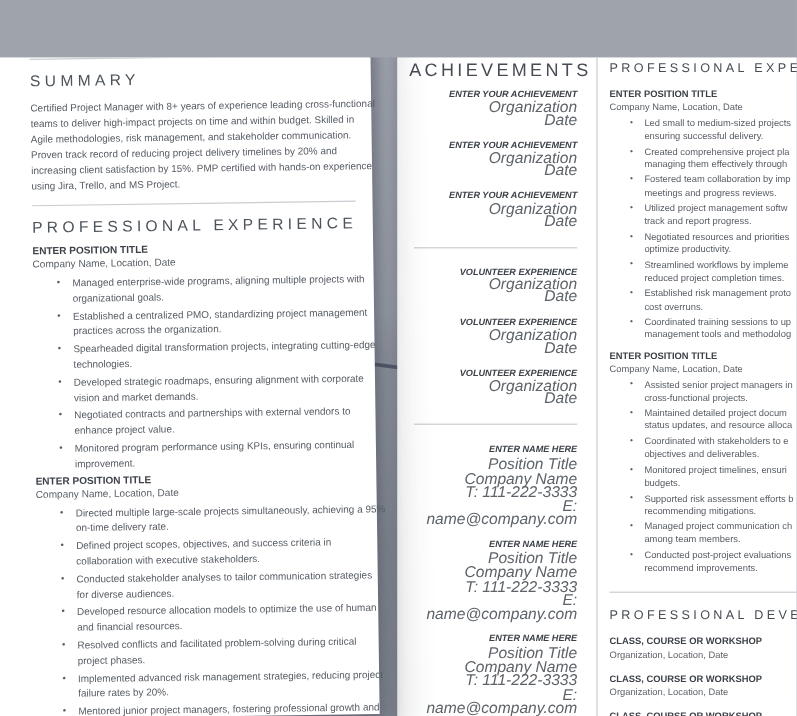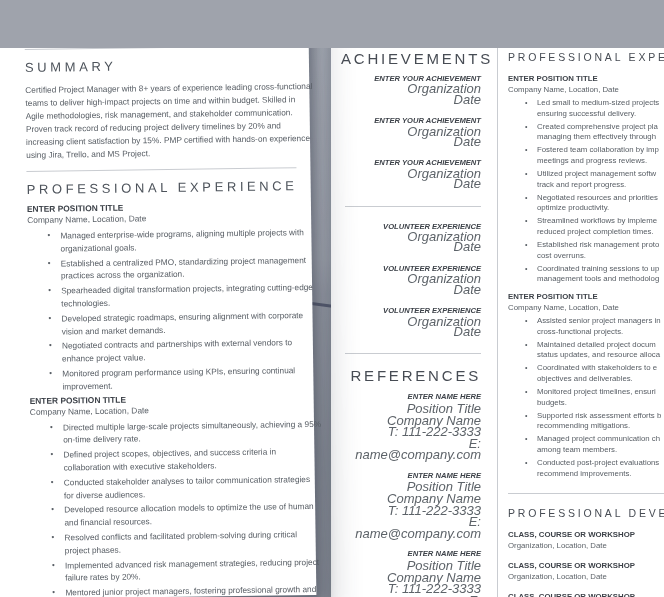--- a/index.html
+++ b/index.html
@@ -169,21 +169,20 @@
           <span class="sv">Organization</span>
           <span class="sv">Date</span>
         </div>
       <div class="se">
           <span class="sl">VOLUNTEER EXPERIENCE</span>
           <span class="sv">Organization</span>
           <span class="sv">Date</span>
         </div>
 
       <hr class="rule side-rule">
-      <div class="side-h">REFERENCES</div>
       <div class="se ref">
           <span class="sl">ENTER NAME HERE</span>
           <span class="sv">Position Title</span>
           <span class="sv">Company Name</span>
           <span class="sv">T: 111-222-3333</span>
           <span class="sv">E: name@company.com</span>
         </div>
       <div class="se ref">
           <span class="sl">ENTER NAME HERE</span>
           <span class="sv">Position Title</span>

